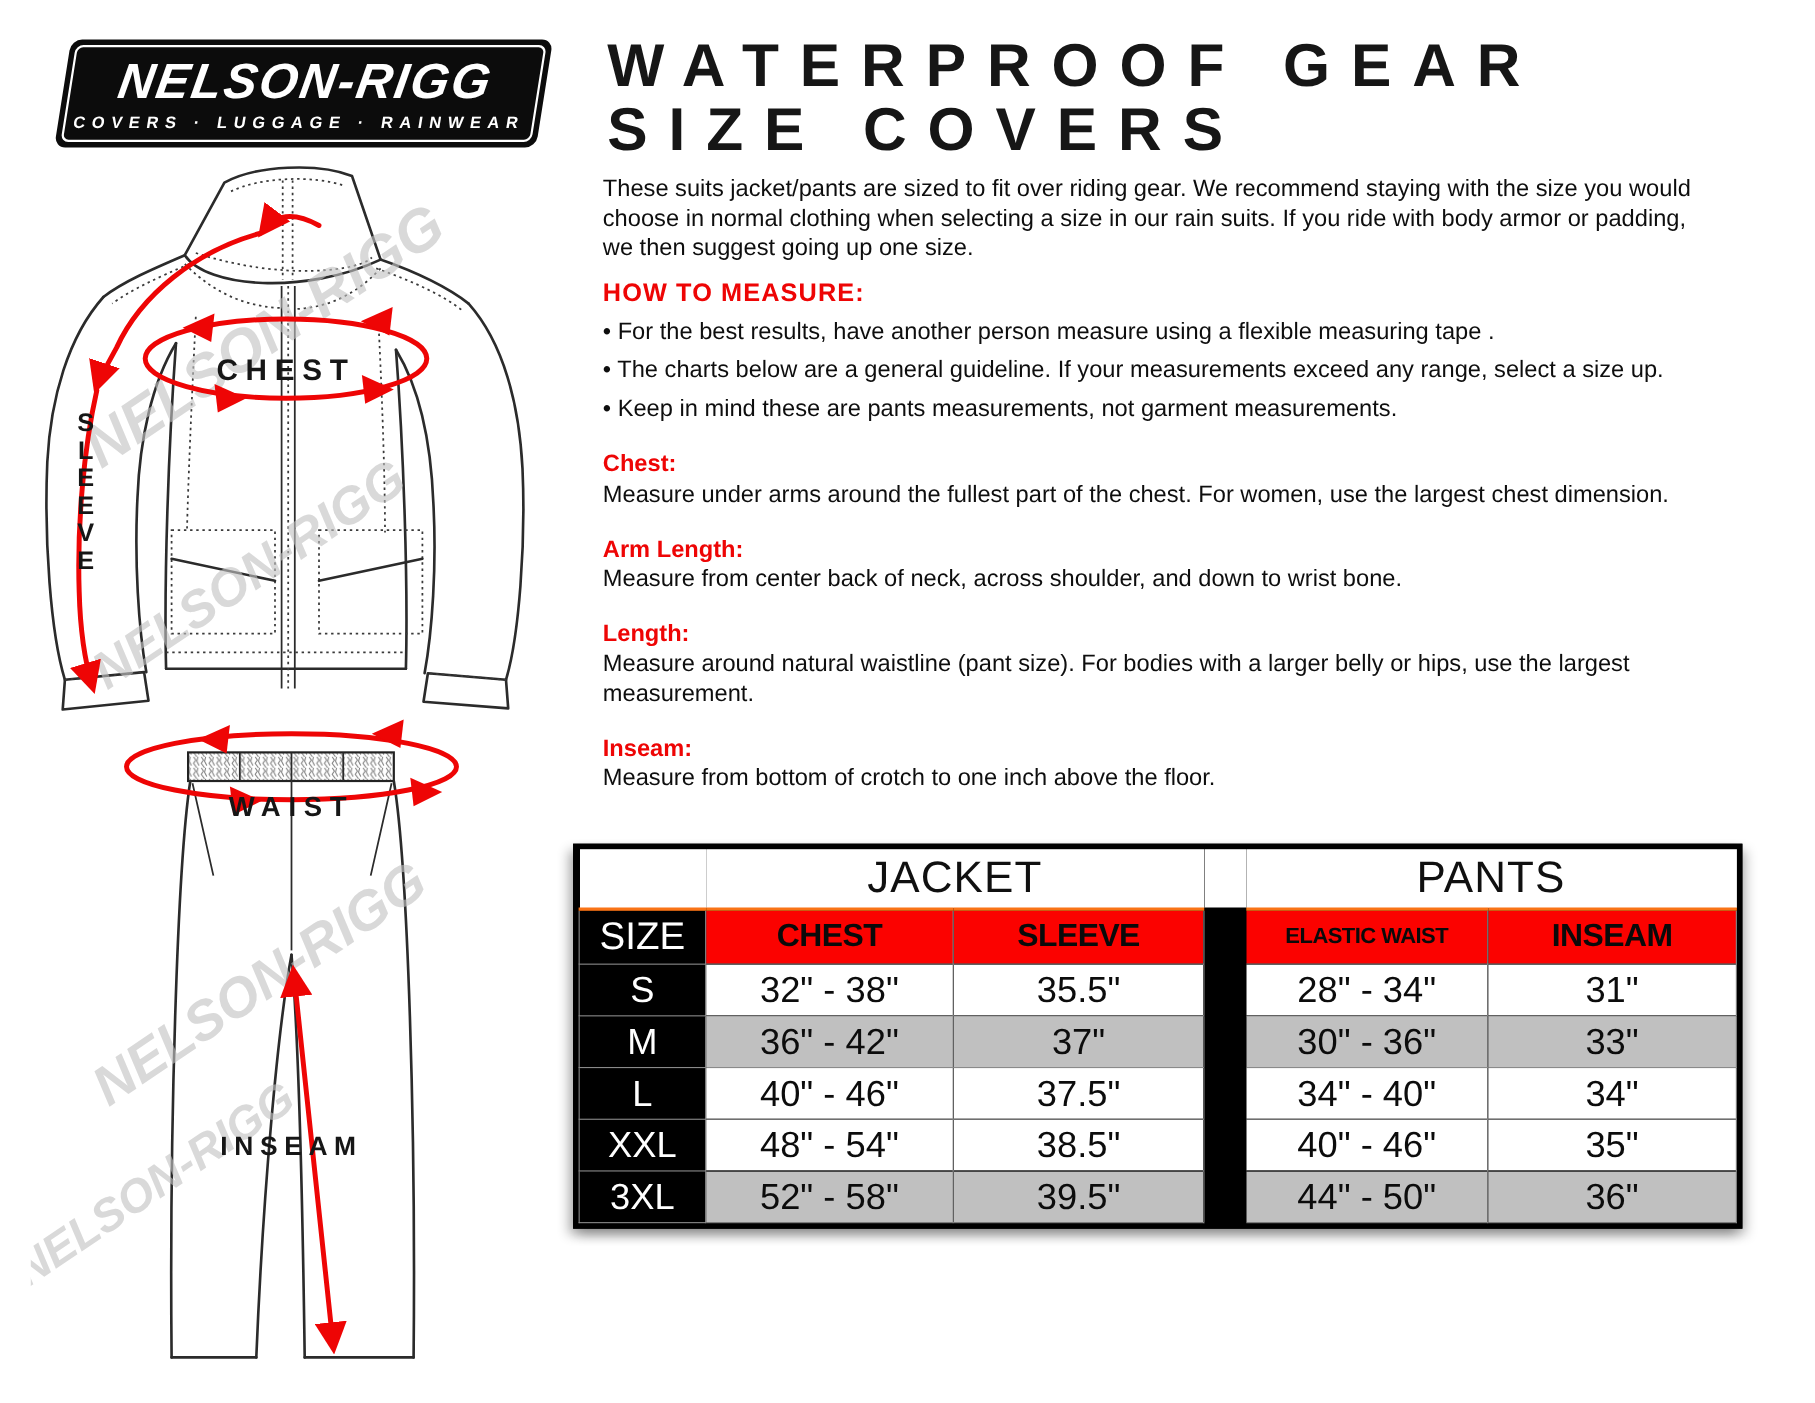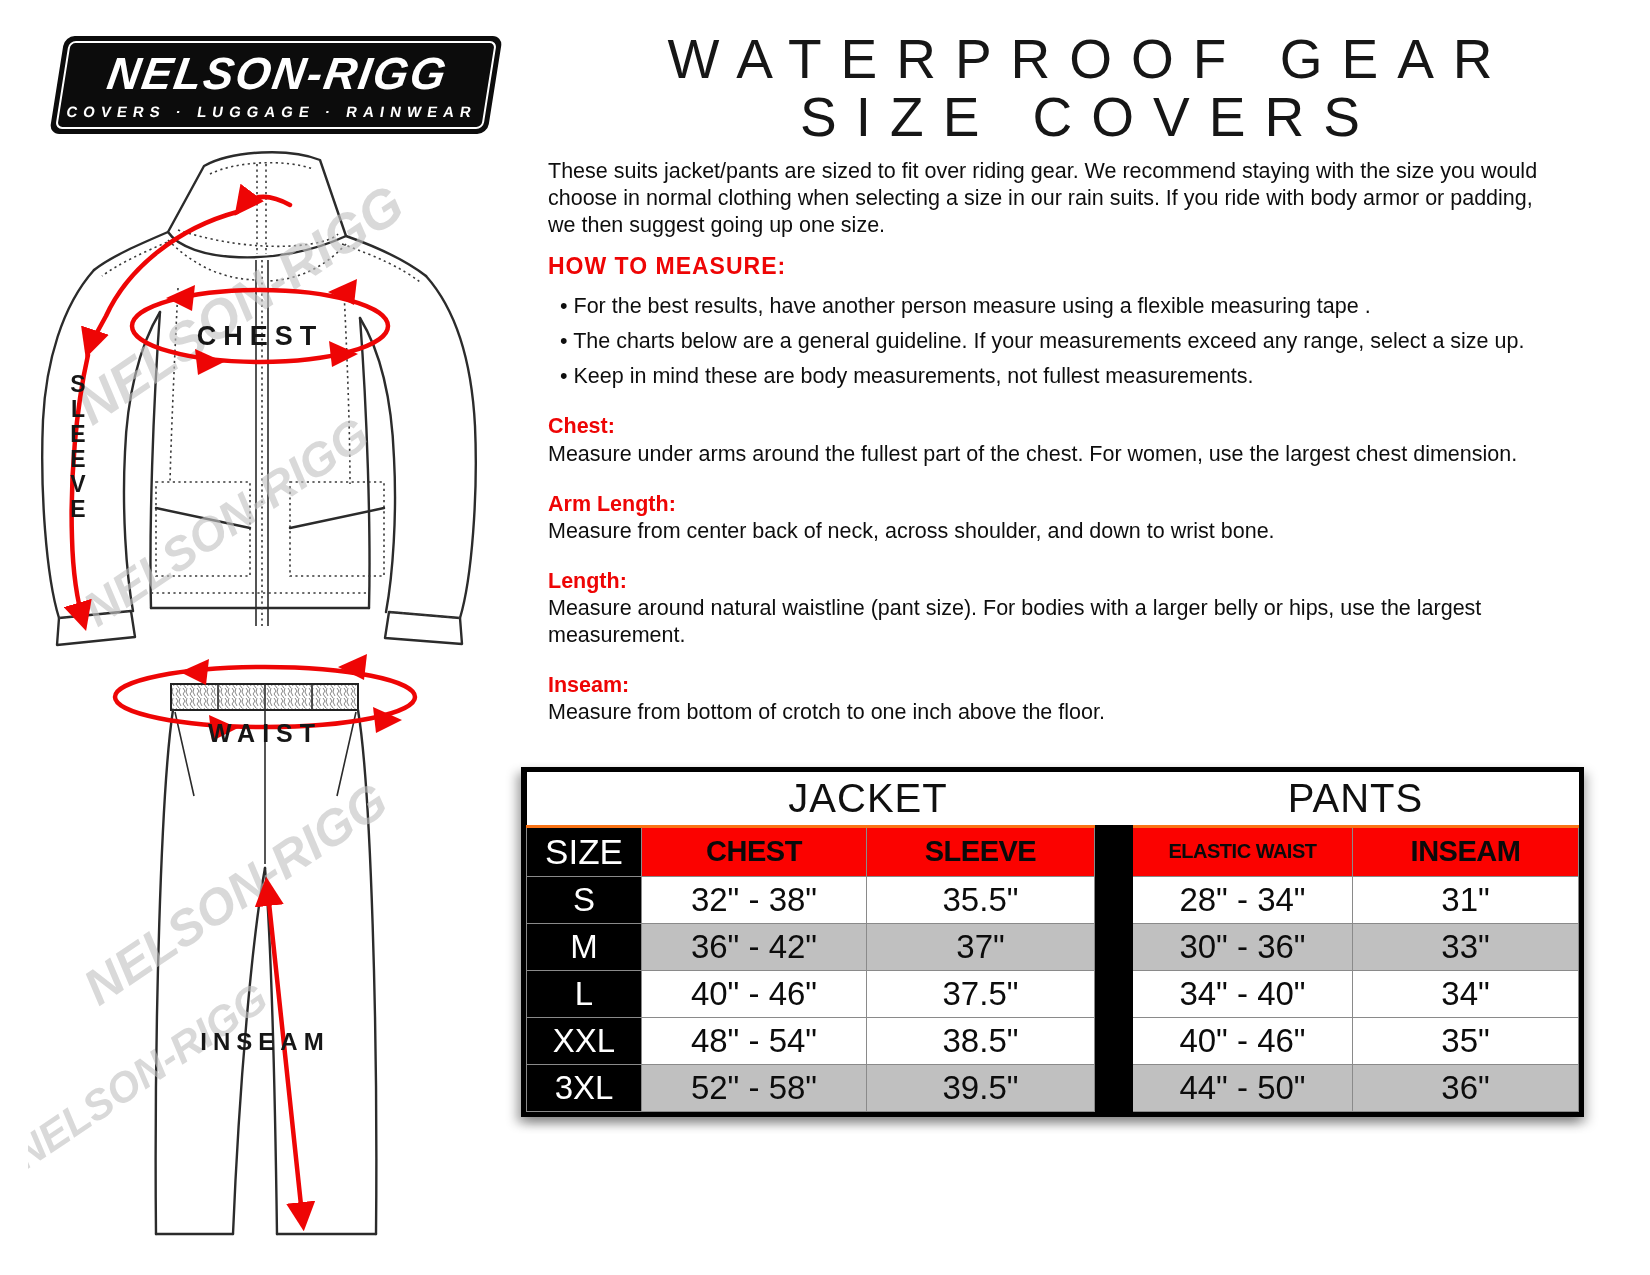--- a/index.html
+++ b/index.html
@@ -12,28 +12,28 @@
     font-family:"Liberation Sans",sans-serif;color:#111;overflow:hidden;
   }
   
   .logo{position:absolute;left:57px;top:36px;width:438px;height:98px;background:#0c0c0c;
         border-radius:10px;transform:skewX(-9deg);}
   .logo-inner{position:absolute;inset:5px;border:2px solid #fff;border-radius:7px;
         display:flex;flex-direction:column;align-items:center;justify-content:center;}
   .logo-brand{font-style:italic;font-weight:bold;font-size:45px;line-height:1;color:#fff;letter-spacing:2px;}
   .logo-tagline{font-size:15px;font-weight:bold;color:#fff;letter-spacing:6px;margin-top:7px;}
   
-  .title{position:absolute;left:552px;top:30px;width:1075px;text-align:center;
-         font-weight:normal;color:#161616;}
+  .title{position:absolute;left:552px;top:30px;width:1075px;text-align:left;
+         font-weight:bold;color:#161616;}
   .title div{font-size:55px;line-height:1.06;letter-spacing:19px;}
   
   .info{position:absolute;left:548px;top:158px;width:1008px;font-size:21.5px;line-height:1.26;color:#0e0e0e;}
   .intro{margin:0;}
   .htm-heading{color:var(--accent-red);font-weight:bold;font-size:23px;letter-spacing:1px;margin:13px 0 7px;}
-  .bullets{list-style:none;margin:12px;padding:0;}
+  .bullets{list-style:none;margin:0;padding:0;}
   .bullets li{margin:0 0 8px;}
   .bullets li::before{content:"• ";}
   .sections .sec{margin-top:23px;}
   .sec-label{color:var(--accent-red);font-weight:bold;}
   
   .table-wrap{position:absolute;left:521px;top:767px;border:5px solid #000;background:#000000;
               box-shadow:-5px 6px 10px rgba(0,0,0,0.30), 4px 6px 10px rgba(0,0,0,0.25);}
   table.size-table{border-collapse:collapse;table-layout:fixed;}
   .size-table th,.size-table td{border:1px solid #8a8a8a;padding:0;text-align:center;vertical-align:middle;
               white-space:nowrap;overflow:hidden;}
@@ -74,21 +74,21 @@
   <div>WATERPROOF GEAR</div>
   <div>SIZE COVERS</div>
 </div>
 
 <div class="info">
   <p class="intro">These suits jacket/pants are sized to fit over riding gear. We recommend staying with the size you would choose in normal clothing when selecting a size in our rain suits.  If you ride with body armor or padding, we then suggest going up one size.</p>
   <div class="htm-heading">HOW TO MEASURE:</div>
   <ul class="bullets">
       <li>For the best results, have another person measure using a flexible measuring tape .</li>
       <li>The charts below are a general guideline. If your measurements exceed any range, select a size up.</li>
-      <li>Keep in mind these are body measurements, not fullest measurements.</li>
+      <li>Keep in mind these are pants measurements, not garment measurements.</li>
     </ul>
   <div class="sections">
       <div class="sec">
         <div class="sec-label">Chest:</div>
         <div class="sec-body">Measure under arms around the fullest part of the chest. For women, use the largest chest dimension.</div>
       </div>
       <div class="sec">
         <div class="sec-label">Arm Length:</div>
         <div class="sec-body">Measure from center back of neck, across shoulder, and down to wrist bone.</div>
       </div>

